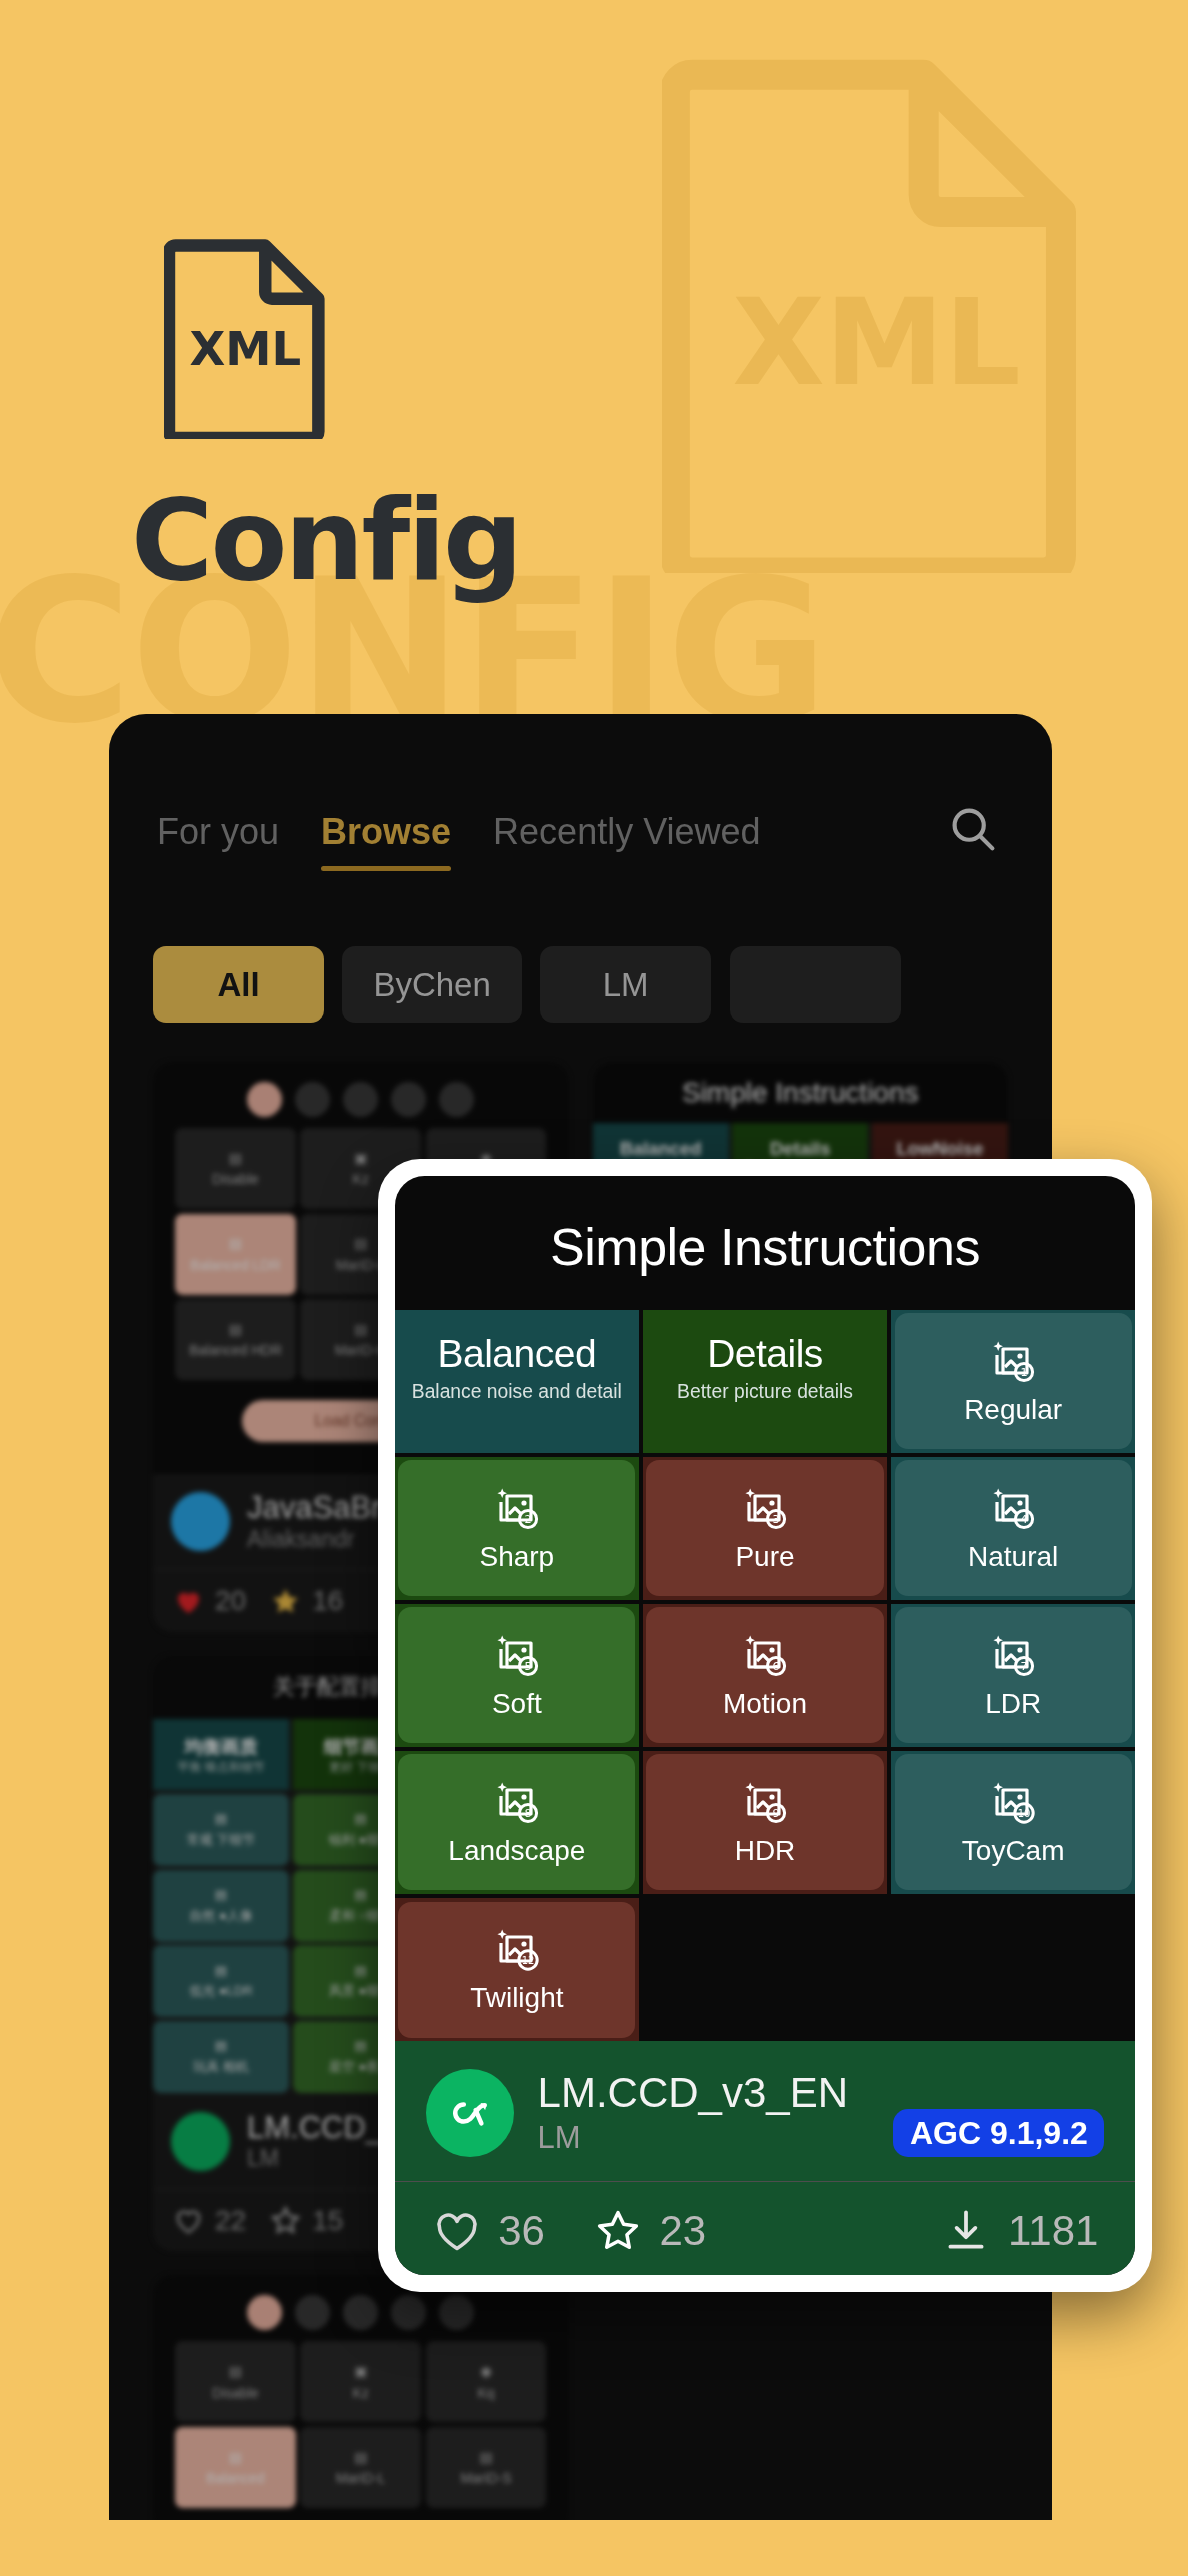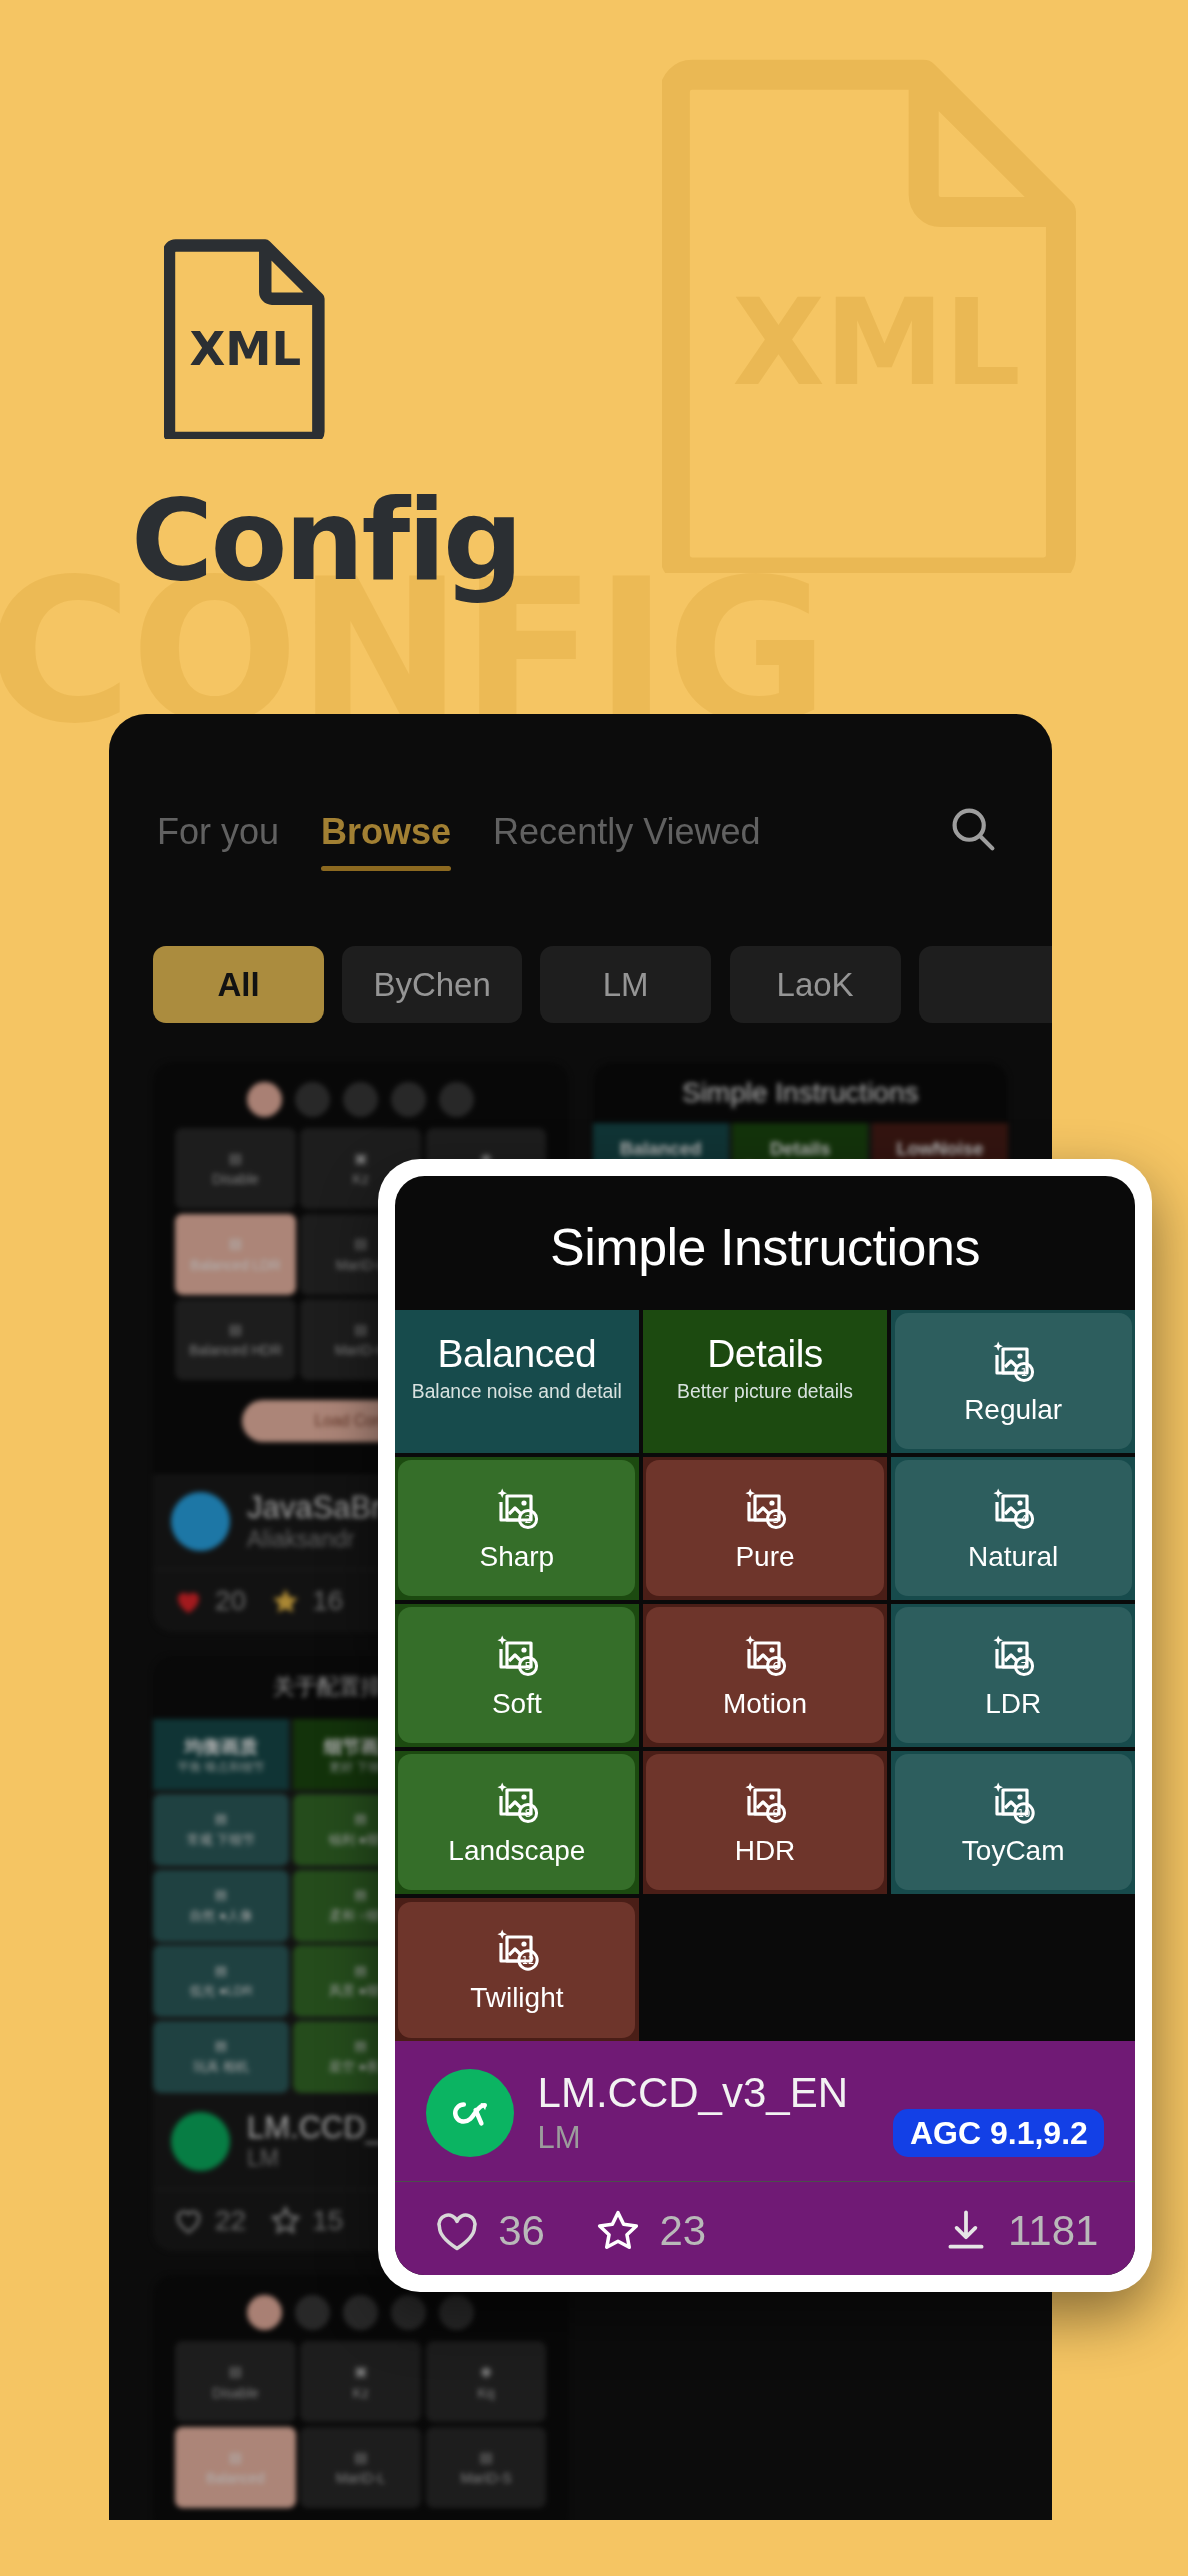--- a/index.html
+++ b/index.html
@@ -147,21 +147,21 @@
   .si-hdr .t { font-size: 39px; color: #fff; font-weight: 400; letter-spacing: -0.5px; }
   .si-hdr .s { font-size: 19.3px; color: #D9E2E0; margin-top: 5.5px; }
   .si-cell {
     height: 136px; border-radius: 13px; margin: 3.7px;
     display: flex; flex-direction: column; align-items: center; justify-content: center;
     gap: 9.2px; color: #fff;
   }
   .si-cell .lbl { font-size: 28px; }
   .si-ico { width: 48px; height: 48px; }
 
-  #si-foot { background: #701a75; flex: 1; display: flex; flex-direction: column; }
+  #si-foot { background: #14532d; flex: 1; display: flex; flex-direction: column; }
   #si-meta { display: flex; align-items: center; gap: 24px; padding: 28px 31px 24px; }
   #si-avatar { width: 88px; height: 88px; border-radius: 50%; background: #0BB462; flex: none;
                display: flex; align-items: center; justify-content: center; }
   #si-namewrap { flex: 1; min-width: 0; }
   #si-name { font-size: 42px; color: #F2F2F2; line-height: 1.1; }
   #si-author { font-size: 31px; color: #9C9C9C; margin-top: 3.7px; }
   #si-badge {
     background: #1340E6; color: #fff; font-size: 32px; font-weight: 700;
     padding: 5.5px 16.6px; border-radius: 15px; align-self: flex-end; white-space: nowrap;
   }
@@ -197,21 +197,20 @@
 
   <svg class="ph-search" viewBox="0 0 24 24">
     <circle cx="10.5" cy="10.5" r="6.6" fill="none" stroke="#E3E3E3" stroke-width="1.9"></circle>
     <line x1="15.4" y1="15.4" x2="21" y2="21" stroke="#E3E3E3" stroke-width="1.9" stroke-linecap="round"></line>
   </svg>
 
   <div class="ph-chips">
     <div class="ph-chip sel">All</div>
     <div class="ph-chip">ByChen</div>
     <div class="ph-chip">LM</div>
-    <div class="ph-chip">LaoK</div>
     <div class="ph-chip"></div>
   </div>
 
   <div class="ph-grid">
 
     <div class="ph-col">
 
       <div class="pcard">
         <div class="pcard-top">
           <div class="pc-dots">

